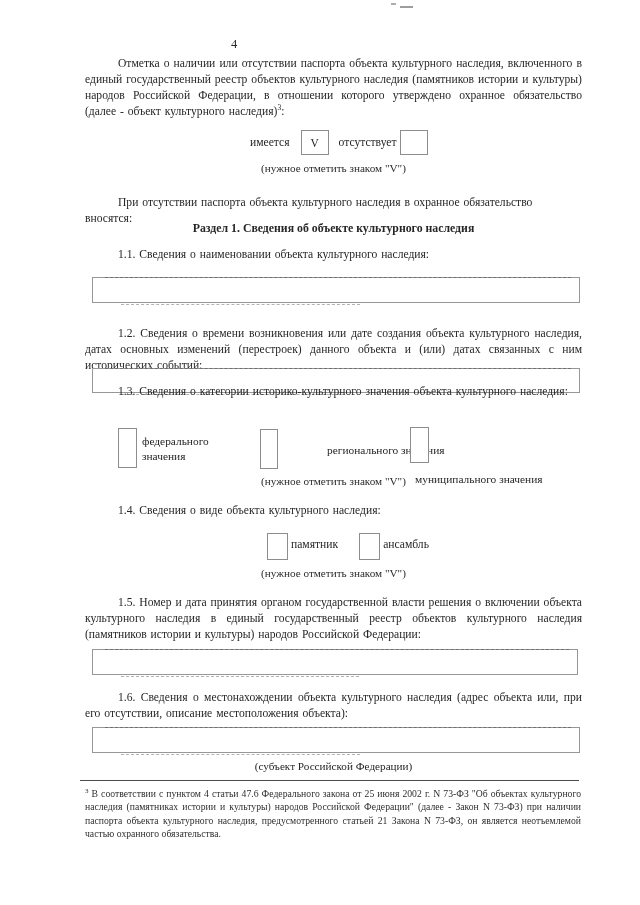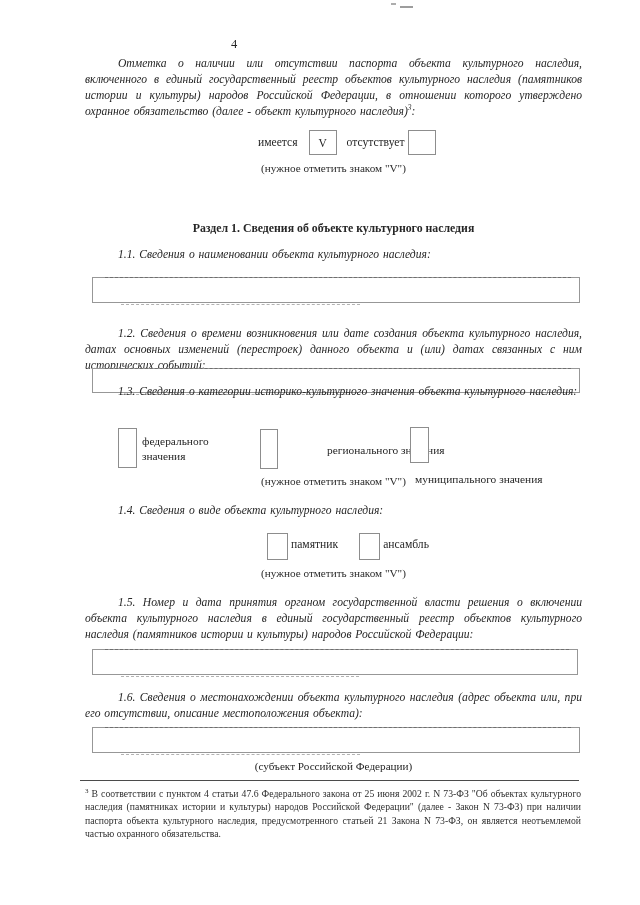--- a/index.html
+++ b/index.html
@@ -5,21 +5,20 @@
   html,body { margin:0; padding:0; background:#ffffff; }
   .page {
     position:relative; width:640px; height:905px; background:#ffffff;
     font-family:"Liberation Serif","DejaVu Serif",serif; color:#262626;
     overflow:hidden;
   }
   .para {
     position:absolute; left:85px; width:497px; margin:0;
     font-size:11.6px; line-height:16px; text-align:justify; text-indent:33px;
     word-spacing:1px;
-    font-style:italic;
   }
   .single { text-align:left; }
   sup.fnref { font-size:7.5px; line-height:0; vertical-align:super; }
   .page-number { position:absolute; left:231px; top:37px; font-size:12.5px; }
   .scan-mark { position:absolute; background:#adadad; }
   .heading {
     position:absolute; left:85px; width:497px; top:221px; margin:0;
     text-align:center; font-weight:bold; font-size:11.8px;
   }
   .hint {
@@ -33,21 +32,21 @@
   .checkbox {
     box-sizing:border-box; border:1px solid #8d8d8d; background:#fff;
     display:flex; align-items:center; justify-content:center;
     font-size:11.5px; color:#262626; flex:none;
   }
   .cb-sm   { width:28px; height:25px; }
   .cb-tall { width:19px; height:40px; }
   .cb-mid  { width:21px; height:27px; }
   .passport-row { position:absolute; left:250px; top:130px; display:flex; align-items:flex-start; font-size:11.6px; }
   .passport-row .lbl { margin-top:6px; }
-  .passport-row .lbl.first { margin-right:11px;margin-left:8px; }
+  .passport-row .lbl.first { margin-right:11px; }
   .passport-row .lbl.second { margin-left:10px; margin-right:3px; }
   .cat-item { position:absolute; display:flex; font-size:11.4px; }
   .cat-item .cat-label { margin-left:5px; line-height:15px; }
   .kind-row { position:absolute; left:267px; top:533px; display:flex; font-size:11.6px; }
   .kind-row .lbl { margin-top:5px; margin-left:3px; }
   .kind-row .gap { width:21px; flex:none; }
   .input-box {
     position:absolute; left:92px; width:488px; height:26px;
     box-sizing:border-box; border:1px solid #979797; background:#fff;
   }
@@ -83,20 +82,21 @@
     <span class="checkbox cb-sm">
         <span>V</span>
       </span>
     <span class="lbl second">отсутствует</span>
     <span class="checkbox cb-sm">
         <span></span>
       </span>
   </div>
   <div class="hint" style="top:162px;">(нужное отметить знаком "V")</div>
 
+  <p class="para single" style="top:195px;">При отсутствии паспорта объекта культурного наследия в охранное обязательство вносятся:</p>
 
   <h2 class="heading">Раздел 1. Сведения об объекте культурного наследия</h2>
 
   <p class="para single" style="top:247px;">1.1. Сведения о наименовании объекта культурного наследия:</p>
   <div class="input-box" style="top:277px;"></div>
 
   <p class="para" style="top:310px;margin-top:16px;">1.2. Сведения о времени возникновения или дате создания объекта культурного наследия, датах основных изменений (перестроек) данного объекта и (или) датах связанных с ним исторических событий:</p>
   <div class="input-box" style="top:368px;height:25px;"></div>
 
   <p class="para single" style="top:384px;">1.3. Сведения о категории историко-культурного значения объекта культурного наследия:</p>

